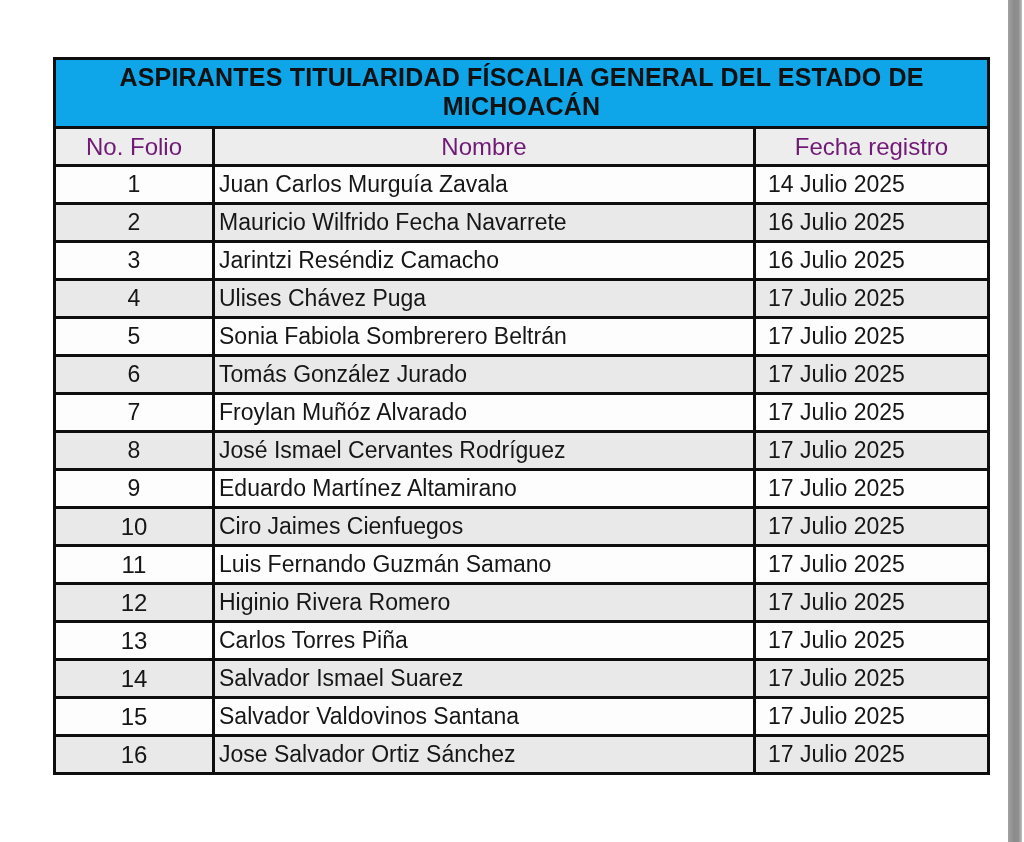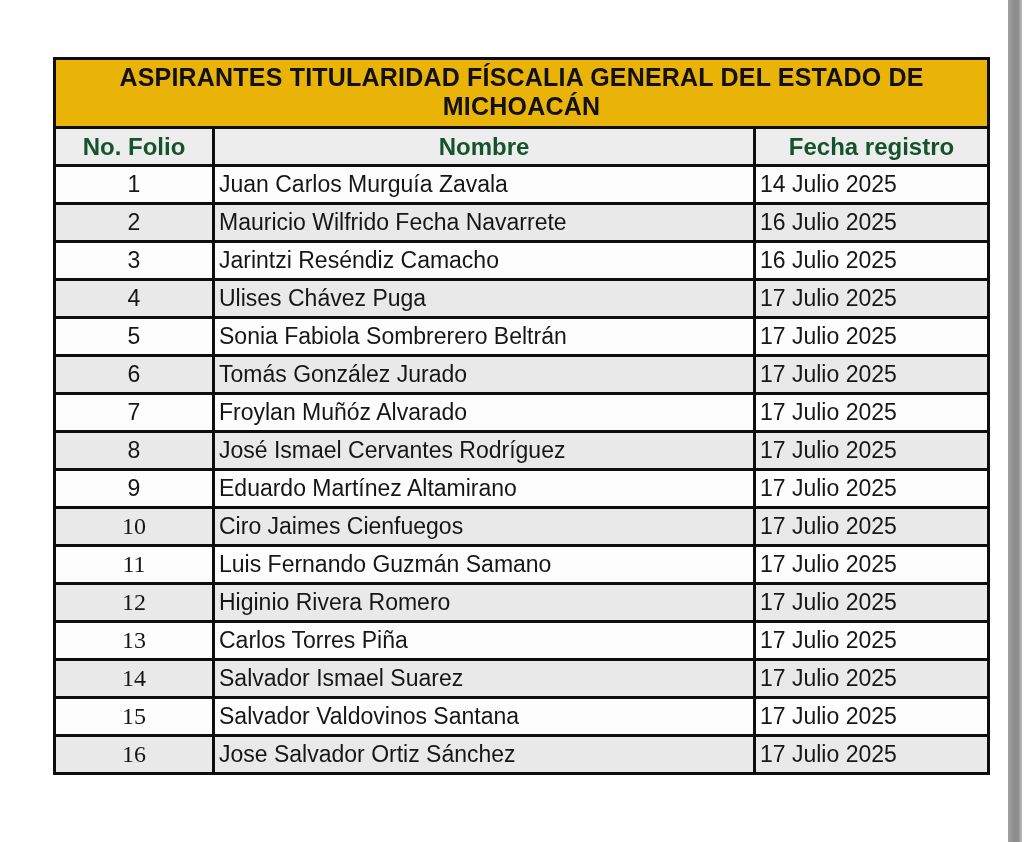--- a/index.html
+++ b/index.html
@@ -34,67 +34,67 @@
     table-layout: fixed;
   }
   table.main td, table.main th {
     border: 3px solid #0e0e0e;
     overflow: hidden;
     white-space: nowrap;
     vertical-align: middle;
   }
   .title-cell {
     height: 62px;
-    background: #eab308;
+    background: #0ea5e9;
     text-align: center;
     vertical-align: middle;
     padding: 1px 2px 3px 2px;
   }
   .title-line {
     font-weight: bold;
     font-size: 25px;
     line-height: 29px;
     color: #111111;
     letter-spacing: 0.2px;
   }
   tr.header-row {
     height: 38px;
   }
   tr.header-row th {
     background: #ededed;
-    font-weight: bold;
+    font-weight: normal;
     font-size: 24px;
     padding: 0;
-    color: #14532d;
+    color: #701a75;
   }
   tr.data-row {
     height: 38px;
     background: #fdfdfd;
   }
   tr.data-row.shaded {
     background: #e9e9e9;
   }
   td.folio-cell {
     text-align: center;
     font-size: 23px;
     padding: 0;
   }
   td.folio-cell.serif {
-    font-family: Liberation Serif, serif;
+    font-family: Liberation Sans, sans-serif;
     font-size: 24px;
   }
   td.nombre-cell {
     text-align: left;
     font-size: 23px;
     padding: 0 2px 0 4px;
   }
   td.fecha-cell {
     text-align: left;
     font-size: 23px;
-    padding: 0 2px 0 4px;
+    padding: 0 2px 0 12px;
   }
 </style>
 </head>
 <body>
 
 <div class="sheet">
 
   <table class="main">
     <colgroup>
       <col style="width:159px">

